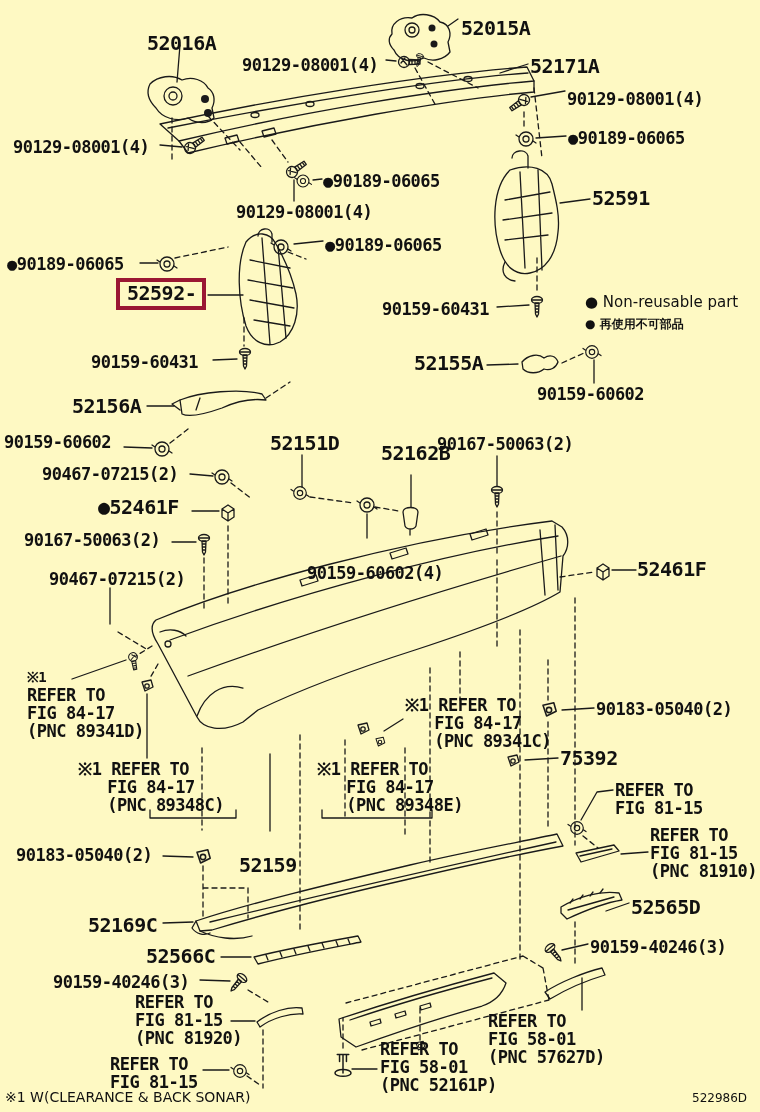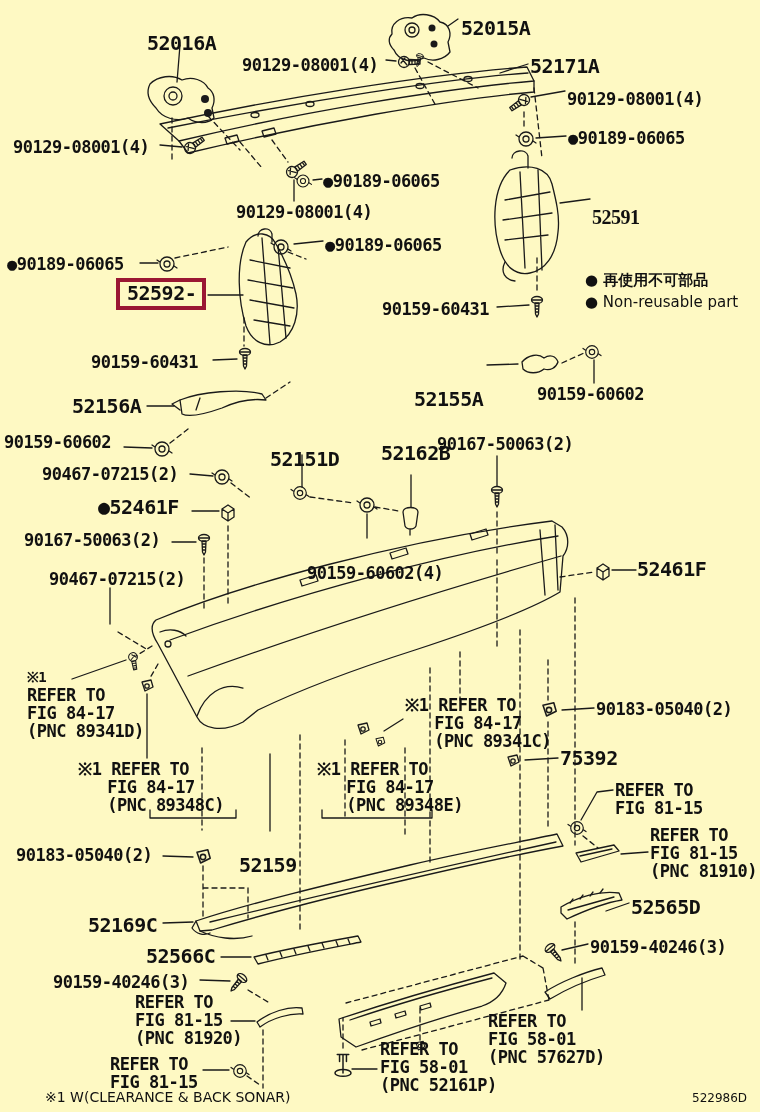--- a/index.html
+++ b/index.html
@@ -10,23 +10,23 @@
   svg .fil{fill:#1a1a1a;stroke:none;}
   svg .dash{stroke-dasharray:5 4;stroke-width:1.2;}
   svg .lead{stroke-width:1.6;}
   #labels{position:absolute;left:0;top:0;width:100%;height:100%;}
   .lbl{position:absolute;color:#111;font-weight:bold;white-space:pre;letter-spacing:-0.5px;}
   .lbl.lg{font-size:20px;line-height:21px;}
   .lbl.md{font-size:17px;line-height:18px;}
   .lbl.xs{font-size:14px;line-height:15px;}
   .lbl.boxed{border:4px solid var(--hl,#9a1733);padding:1px 6px 2px 7px;}
   .note{position:absolute;color:#111;font-family:"DejaVu Sans",sans-serif;white-space:pre;}
-  .note.jp{font-size:15px;font-weight:bold;}
+  .note.jp{font-size:12px;font-weight:bold;margin-top:45px;}
   .note.en{font-size:15px;}
-  .note.foot{font-size:14px;margin-left:40px;}
+  .note.foot{font-size:14px;}
   .note.code{font-size:12px;}
 </style>
 </head>
 <body>
 
 <div id="canvas">
 
   <svg width="760" height="1112" viewBox="0 0 760 1112">
     <defs>
       <g id="bolt">
@@ -214,32 +214,32 @@
   <div id="labels">
       <div class="lbl lg" style="left: 147px; top: 33px;">52016A</div>
       <div class="lbl md" style="left: 242px; top: 56px;">90129-08001(4)</div>
       <div class="lbl lg" style="left: 461px; top: 18px;">52015A</div>
       <div class="lbl lg" style="left: 530px; top: 56px;">52171A</div>
       <div class="lbl md" style="left: 567px; top: 90px;">90129-08001(4)</div>
       <div class="lbl md" style="left: 568px; top: 129px;">●90189-06065</div>
       <div class="lbl md" style="left: 13px; top: 138px;">90129-08001(4)</div>
       <div class="lbl md" style="left: 323px; top: 172px;">●90189-06065</div>
       <div class="lbl md" style="left: 236px; top: 203px;">90129-08001(4)</div>
-      <div class="lbl lg" style="left: 592px; top: 207px; font-family: Liberation Serif, serif;">52591</div>
+      <div class="lbl lg" style="left: 592px; top: 188px;">52591</div>
       <div class="lbl md" style="left: 7px; top: 255px;">●90189-06065</div>
       <div class="lbl md" style="left: 325px; top: 236px;">●90189-06065</div>
       <div class="lbl lg boxed" style="left: 116px; top: 278px;">52592-</div>
       <div class="lbl md" style="left: 382px; top: 300px;">90159-60431</div>
       <div class="lbl md" style="left: 91px; top: 353px;">90159-60431</div>
-      <div class="lbl lg" style="left: 414px; top: 353px; margin-top: 36px;">52155A</div>
+      <div class="lbl lg" style="left: 414px; top: 353px;">52155A</div>
       <div class="lbl md" style="left: 537px; top: 385px;">90159-60602</div>
       <div class="lbl lg" style="left: 72px; top: 396px; text-align: center;">52156A</div>
       <div class="lbl md" style="left: 4px; top: 433px;">90159-60602</div>
       <div class="lbl md" style="left: 42px; top: 465px;">90467-07215(2)</div>
-      <div class="lbl lg" style="left: 270px; top: 433px; margin-top: 16px;">52151D</div>
+      <div class="lbl lg" style="left: 270px; top: 433px;">52151D</div>
       <div class="lbl md" style="left: 437px; top: 435px;">90167-50063(2)</div>
       <div class="lbl lg" style="left: 98px; top: 497px;">●52461F</div>
       <div class="lbl lg" style="left: 381px; top: 443px;">52162B</div>
       <div class="lbl md" style="left: 24px; top: 531px;">90167-50063(2)</div>
       <div class="lbl md" style="left: 307px; top: 540px; margin-top: 24px;">90159-60602(4)</div>
       <div class="lbl md" style="left: 49px; top: 570px;">90467-07215(2)</div>
       <div class="lbl lg" style="left: 637px; top: 559px;">52461F</div>
       <div class="lbl xs" style="left: 27px; top: 670px;">※1</div>
       <div class="lbl md" style="left: 27px; top: 686px;">REFER TO
 FIG 84-17

